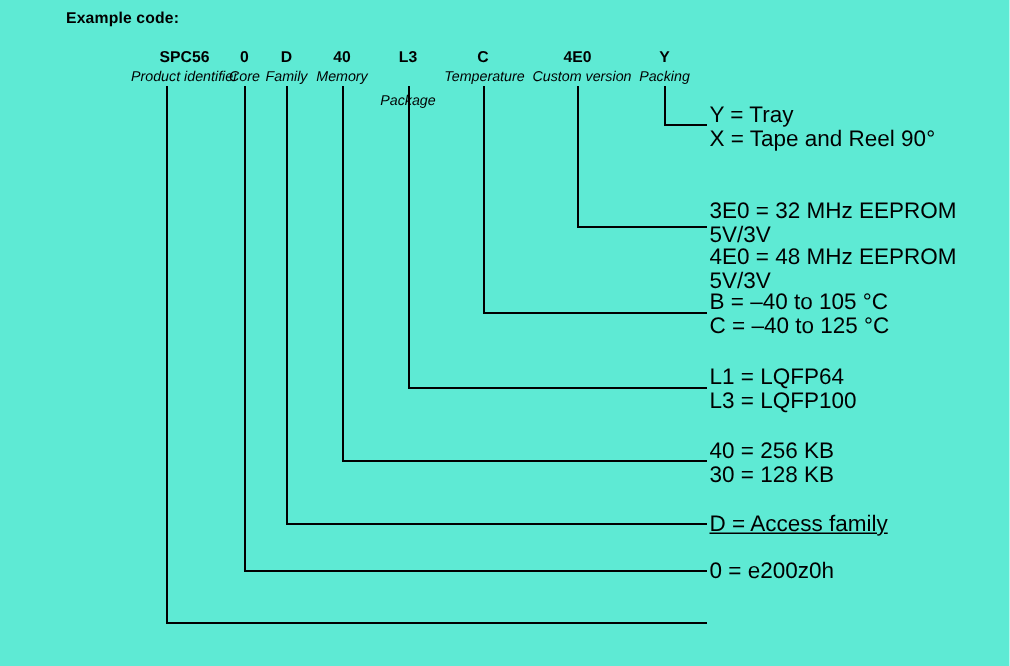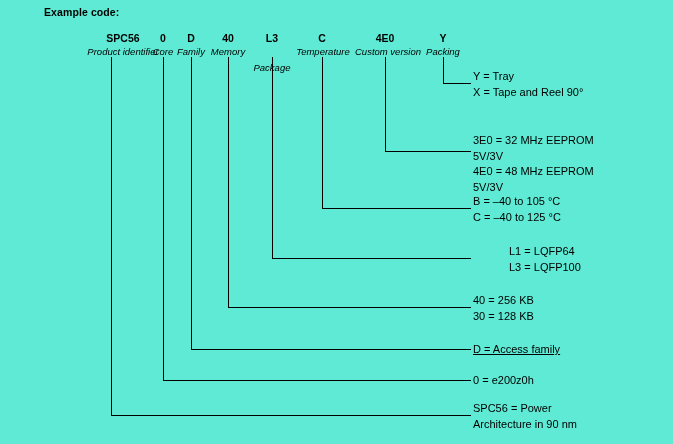--- a/index.html
+++ b/index.html
@@ -50,21 +50,21 @@
   #leaders {
     left: 0;
     top: 0;
     width: 673px;
     height: 444px;
     pointer-events: none;
   }
 
   
   .legend {
-    font-size: 11px;
+    font-size: 15px;
     white-space: nowrap;
     line-height: 15.5px;
   }
   .legend div { white-space: nowrap; }
 </style>
 </head>
 <body>
 
 <div id="page">
 
@@ -119,36 +119,32 @@
     <div>5V/3V</div>
     <div>4E0 = 48 MHz EEPROM</div>
     <div>5V/3V</div>
   </div>
 
   <div class="abs legend" style="left:473px; top:194px;">
     <div>B = –40 to 105 °C</div>
     <div>C = –40 to 125 °C</div>
   </div>
 
-  <div class="abs legend" style="left:473px; top:244px;margin-left:36px;">
+  <div class="abs legend" style="left:473px; top:244px;">
     <div>L1 = LQFP64</div>
     <div>L3 = LQFP100</div>
   </div>
 
   <div class="abs legend" style="left:473px; top:293px;">
     <div>40 = 256 KB</div>
     <div>30 = 128 KB</div>
   </div>
 
   <div class="abs legend" style="left:473px; top:342px;text-decoration:underline;">
     <div>D = Access family</div>
   </div>
 
   <div class="abs legend" style="left:473px; top:373px;">
     <div>0 = e200z0h</div>
   </div>
 
-  <div class="abs legend" style="left:473px; top:401px;">
-    <div>SPC56 = Power</div>
-    <div>Architecture in 90 nm</div>
-  </div>
 
 </div>
 
 </body></html>

